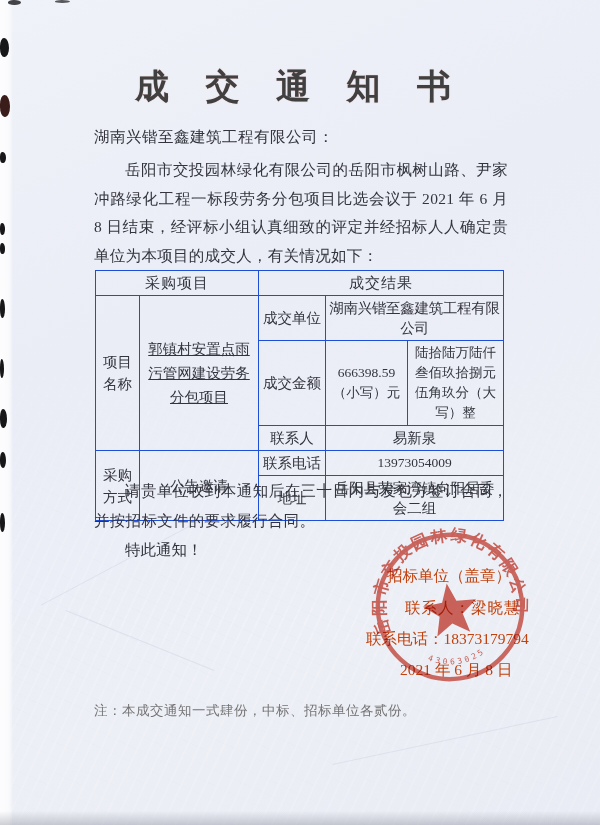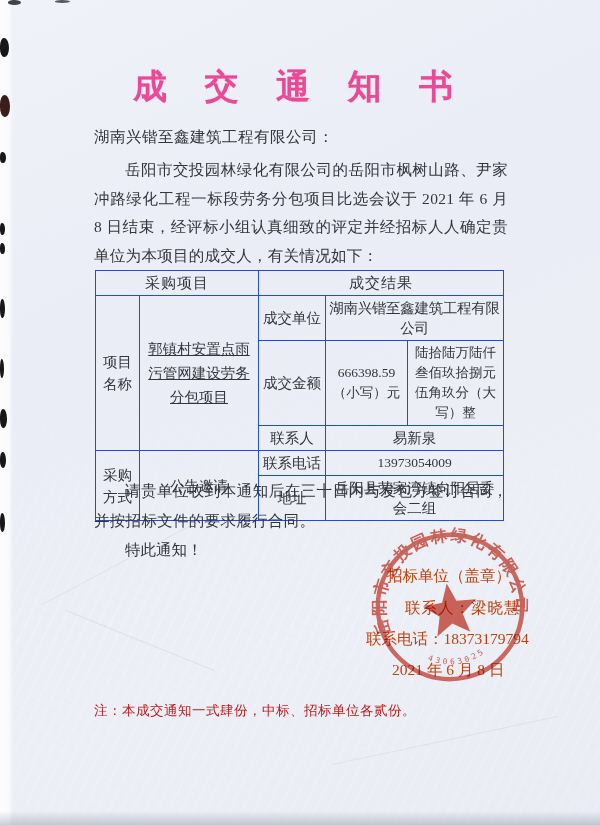--- a/index.html
+++ b/index.html
@@ -20,22 +20,22 @@
   }
   .crease{position:absolute;pointer-events:none;background:rgba(203,209,224,.45);}
   .bottom-shade{position:absolute;left:0;right:0;bottom:0;height:14px;
     background:linear-gradient(to bottom,rgba(0,0,0,0),rgba(120,124,138,.35));pointer-events:none;}
   .scan-strip{position:absolute;left:0;top:0;width:13px;height:825px;
     background:linear-gradient(to right,#fdfdfe 0%,#f9fafc 70%,rgba(250,250,252,0) 100%);}
   .edge-mark{position:absolute;background:#17171a;border-radius:45% 55% 50% 48%;}
   .ink{color:#33343d;}
   .page-title{
     position:absolute;left:0;top:64px;width:600px;text-align:center;
-    font-family:Liberation Sans, sans-serif;
-    font-weight:bold;font-size:34px;letter-spacing:14px;color:#ec4899;
+    font-family:Liberation Serif, serif;
+    font-weight:bold;font-size:34px;letter-spacing:14px;color:#404040;
     text-shadow:0 0 1px rgba(196,57,42,.4);
   }
   .recipient{position:absolute;left:94px;top:127px;font-size:15.5px;letter-spacing:.5px;text-align:center;}
   .para{position:absolute;left:94px;width:414px;font-size:15.5px;line-height:28.5px;
     text-align:justify;text-indent:2em;letter-spacing:.3px;}
   .para1{top:156px;}
   .para2{top:476px;line-height:29.5px;}
   .notice{position:absolute;left:94px;top:540px;font-size:15.5px;text-indent:2em;}
   table.deal{
     position:absolute;left:95px;top:270px;width:408px;
@@ -43,21 +43,21 @@
     font-size:14.5px;color:#33343d;
   }
   table.deal td{
     border:1px solid #1d4ed8;text-align:center;vertical-align:middle;
     padding:2px 3px;line-height:20px;overflow:hidden;
   }
   td.hdr{height:19px;font-size:15px;letter-spacing:1px;}
   td.amount-words{font-size:13.5px;line-height:19px;}
   td.amount-num{font-size:13.5px;line-height:19px;}
   .sig-line{position:absolute;font-size:15.5px;color:#c2410c;white-space:nowrap;}
-  .footnote{position:absolute;left:94px;top:702px;font-size:13.5px;color:#b91c1c;letter-spacing:.5px;}
+  .footnote{position:absolute;left:94px;top:702px;font-size:13.5px;color:#737373;letter-spacing:.5px;}
   .stamp{position:absolute;left:371px;top:528px;width:158px;height:158px;
     transform:rotate(-8deg);opacity:.82;mix-blend-mode:multiply;pointer-events:none;}
   .sig-block-z{z-index:2;}
   .stamp-z{z-index:3;}
 </style>
 </head>
 <body>
 
 <div class="texture"></div>
 
@@ -126,21 +126,21 @@
     </tr>
   </tbody>
 </table>
 
 <div class="para para2 ink">请贵单位收到本通知后在三十日内与发包方签订合同，并按招标文件的要求履行合同。</div>
 <div class="notice ink">特此通知！</div>
 
 <div class="sig-line sig-block-z" style="left:387px;top:566px;">招标单位（盖章）</div>
 <div class="sig-line sig-block-z" style="left:405px;top:598px;letter-spacing:1px;">联系人：梁晓慧</div>
 <div class="sig-line sig-block-z" style="left:366px;top:629px;">联系电话：18373179794</div>
-<div class="sig-line sig-block-z" style="left:392px;top:660px;">2021 年 6 月 8 日</div>
+<div class="sig-line sig-block-z" style="left:400px;top:660px;">2021 年 6 月 8 日</div>
 
 <svg class="stamp stamp-z" viewBox="0 0 160 160">
   <circle cx="80" cy="80" r="73" fill="none" stroke="#cf4638" stroke-width="4.5" opacity=".95"></circle>
   <path id="stamp-arc" d="M 19.5 105 A 66 66 0 1 1 140.5 105" fill="none"></path>
   <text font-size="16.5" fill="#cf4638" font-family="Liberation Sans, DejaVu Sans, sans-serif" font-weight="bold" letter-spacing="2.5">
     <textPath href="#stamp-arc" startOffset="50%" text-anchor="middle">岳阳市交投园林绿化有限公司</textPath>
   </text>
   <path d="M80 56 L87.3 74.6 L107.2 75.8 L91.8 88.4 L96.8 107.7 L80 97 L63.2 107.7 L68.2 88.4 L52.8 75.8 L72.7 74.6 Z" fill="#cf4638"></path>
   <path id="stamp-arc-bottom" d="M 36 118 A 58 58 0 0 0 124 118" fill="none"></path>
   <text font-size="8" fill="#cf4638" font-family="DejaVu Sans Mono, monospace" letter-spacing="3">

